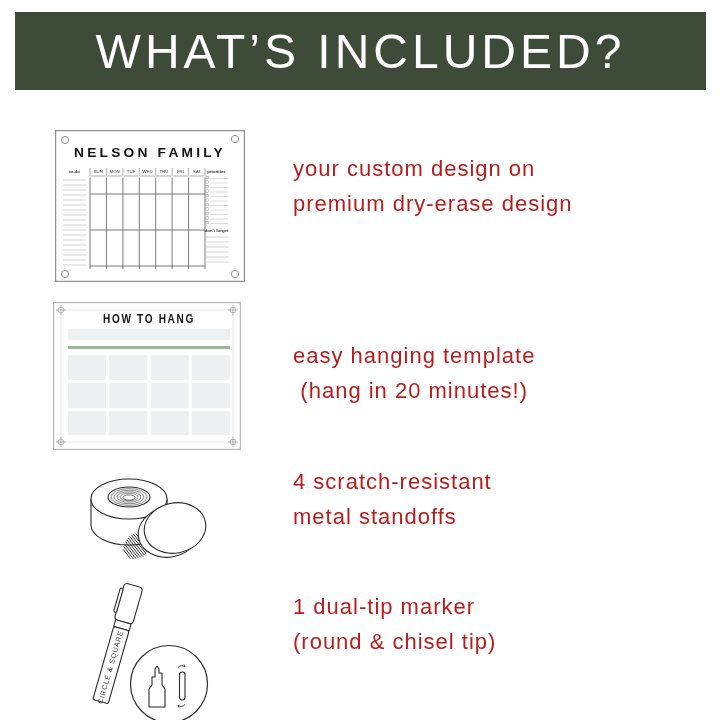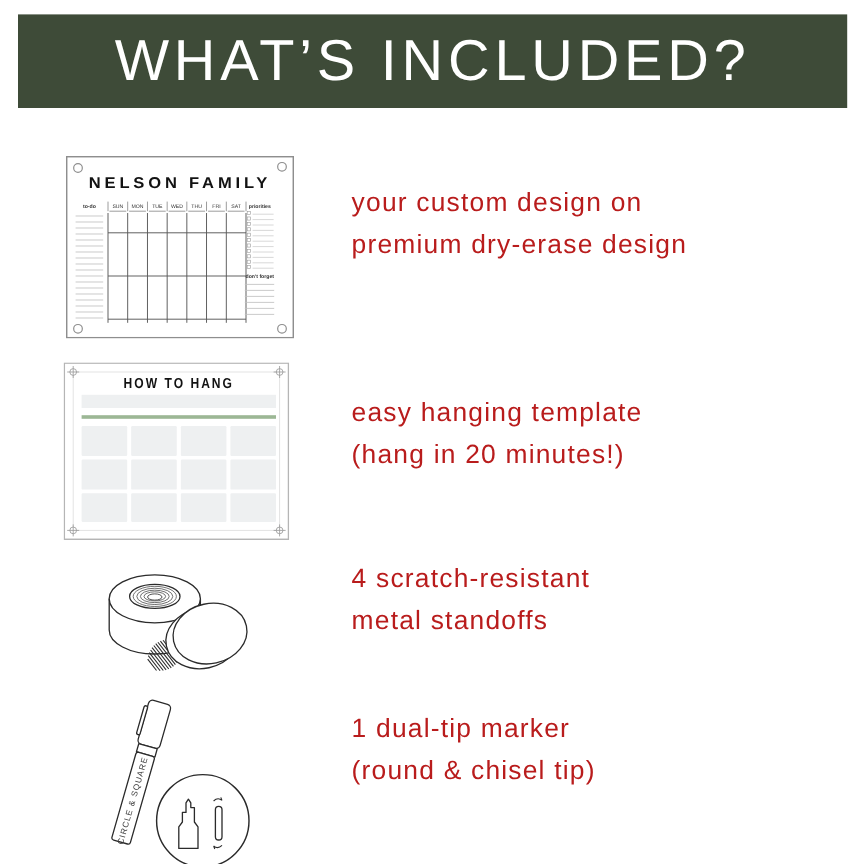--- a/index.html
+++ b/index.html
@@ -15,21 +15,21 @@
   
   .fig{position:absolute;margin:12px;padding:0;line-height:0;}
   .fig-calendar{left:43px;top:118px;}
   .fig-hang{left:41px;top:290px;border-radius:19px;}
   .fig-standoffs{left:63px;top:452px;}
   .fig-marker{left:72px;top:568px;}
 
   
   .caption{position:absolute;left:253px;color:#b91c1c;font-size:22px;font-weight:400;
            letter-spacing:1px;line-height:35px;white-space:nowrap;margin-left:40px;}
-  .cap1{top:151px;} .cap2{top:326px;} .cap3{top:464px;} .cap4{top:589px;}
+  .cap1{top:151px;} .cap2{top:338px;text-align:center;} .cap3{top:464px;} .cap4{top:589px;}
 
   svg text{font-family:"Liberation Sans", sans-serif;}
 </style>
 </head>
 <body>
 
 <div class="canvas">
 
   <header class="banner">
     <h1>WHAT’S INCLUDED?</h1>

